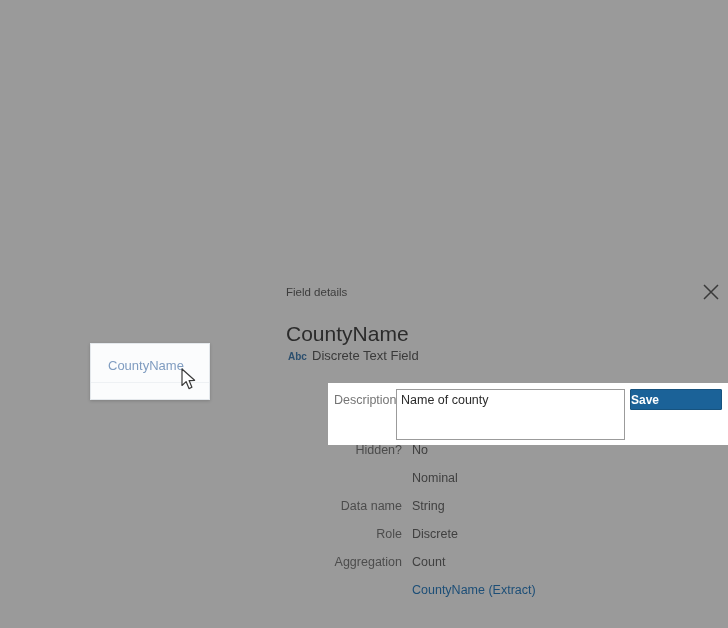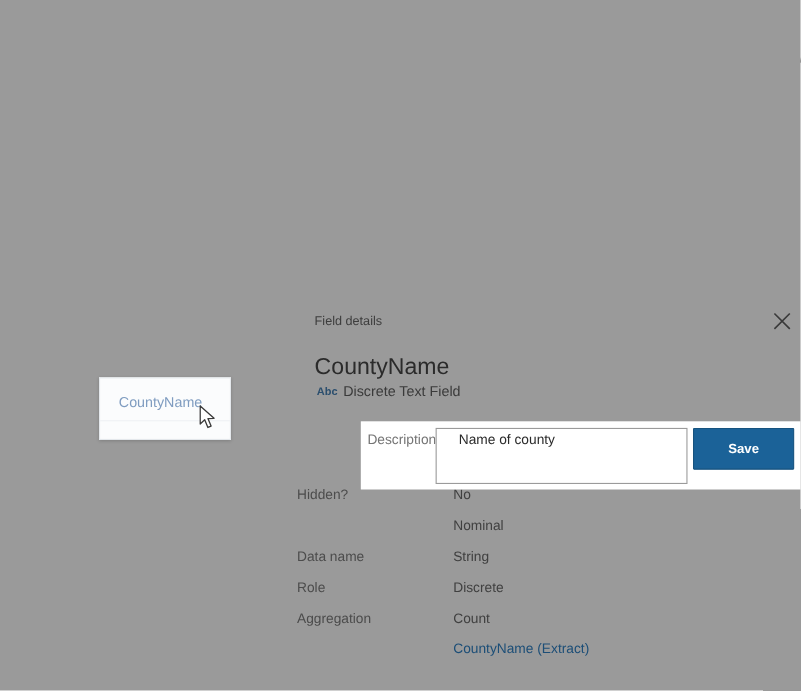--- a/index.html
+++ b/index.html
@@ -168,21 +168,21 @@
   #field-type-icon {
     position: absolute; left: 18px; top: 71px;
     font-size: 10px; font-weight: bold; color: #2c4f6e;
   }
   #field-type-text {
     position: absolute; left: 42px; top: 68px;
     font-size: 13px; color: #3a3a3a;
   }
   .dprop-row { position: absolute; left: 0; width: 458px; height: 18px; }
   .dprop-row .key {
-    position: absolute; left: 0; width: 132px; text-align: left;
+    position: absolute; left: 0; width: 132px; text-align: right;
     font-size: 12.5px; color: #4c4c4c;
   }
   .dprop-row .val {
     position: absolute; left: 142px; font-size: 12.5px; color: #404040;
   }
   .dprop-row .val.link { color: #1c4e77; }
 
   
   #desc-editor {
     position: absolute; left: 328px; top: 383px;
@@ -193,29 +193,29 @@
   #desc-label {
     position: absolute; left: 6px; top: 10px;
     font-size: 12.5px; color: #757575;
   }
   #desc-input {
     position: absolute; left: 68px; top: 6px;
     width: 229px; height: 51px;
     border: 1px solid #9b9b9b; background: #fff;
     font-family: "Liberation Sans", sans-serif;
     font-size: 12.5px; color: #2b2b2b;
-    padding: 3px 20px; resize: none; outline: none;
+    padding: 3px 4px; resize: none; outline: none;
     line-height: 15px;
   }
   #save-button {
     position: absolute; left: 302px; top: 6px;
-    width: 92px; height: 38px;
+    width: 92px; height: 21px;
     background: #1b6298; border: 1px solid #17537f;
     color: #fff; font-size: 12px; font-weight: bold;
-    display: flex; align-items: center; justify-content: center;
+    display: flex; align-items: center; justify-content: flex-start;
     border-radius: 1px;
   }
   #cancel-button {
     position: absolute; left: 302px; top: 32px;
     width: 92px; height: 21px;
     background: #fff; border: 1px solid #b4b4b4;
     color: #3a3a3a; font-size: 12px;
     display: flex; align-items: center; justify-content: center;
     border-radius: 1px;
   }

